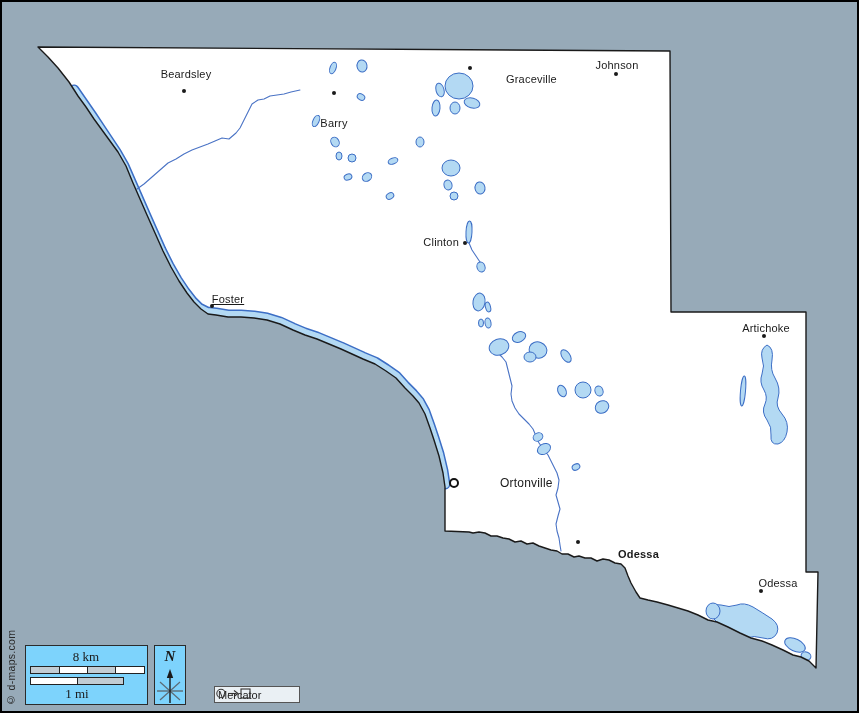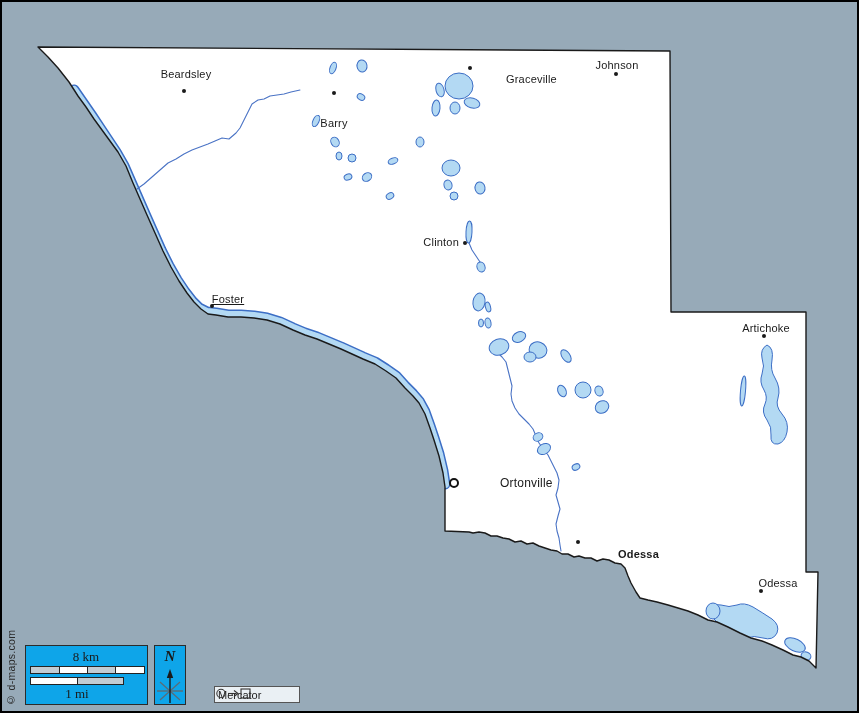--- a/index.html
+++ b/index.html
@@ -24,21 +24,21 @@
   }
   .label-center{transform:translate(-50%,-50%);text-align:center;}
   .label-left{transform:translate(0,-50%);margin-left:32px;}
   .label-right{transform:translate(-100%,-50%);}
   .city-ring{
     position:absolute;width:6px;height:6px;border:2.5px solid #111;
     border-radius:50%;background:#fff;
   }
   .city-label{font-size:12px;}
   .panel{
-    position:absolute;background:#0ea5e9;border:1.5px solid #2b2b2b;
+    position:absolute;background:#7dd3fc;border:1.5px solid #2b2b2b;
     box-sizing:border-box;
   }
   .scale-panel{left:23px;top:643px;width:123px;height:60px;}
   .scale-text{
     position:absolute;font-family:"Liberation Serif", serif;font-size:13px;
     color:#1a1a1a;transform:translateX(-50%);white-space:nowrap;
   }
   .bar{
     position:absolute;height:6px;border:1px solid #222;background:#fff;
     display:flex;box-sizing:content-box;

